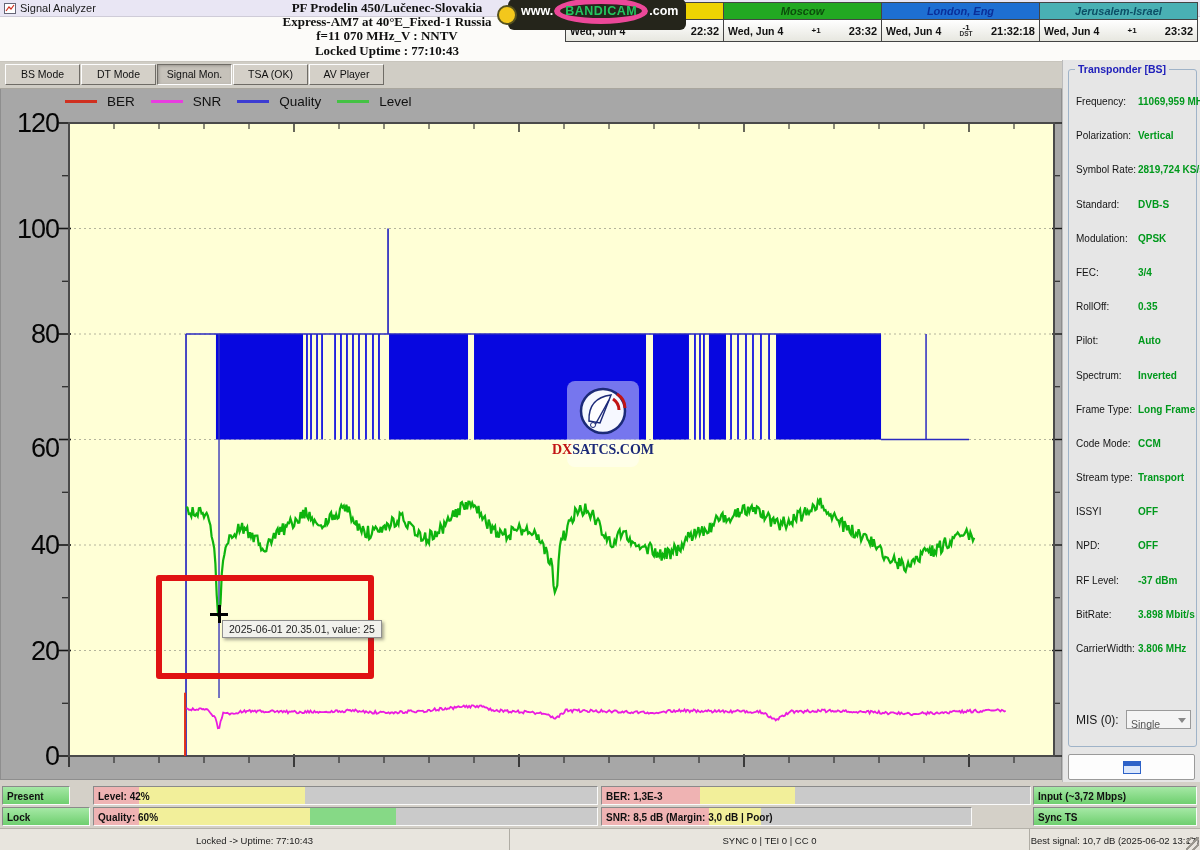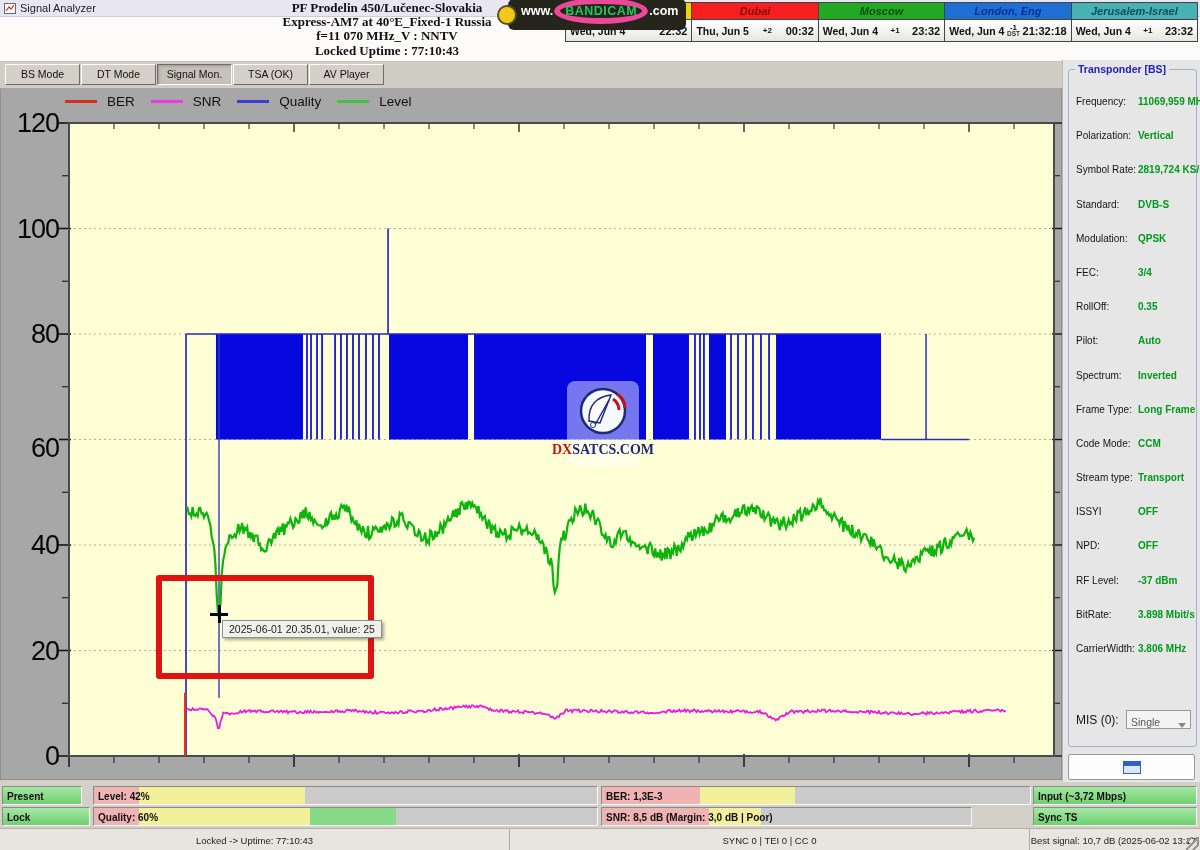--- a/index.html
+++ b/index.html
@@ -44,21 +44,21 @@
   .tooltip{position:absolute;left:221px;top:531px;z-index:4;background:#f1f1ec;border:1px solid #8f8f8f;box-shadow:2px 2px 3px rgba(60,60,60,.45);font-size:10.5px;color:#222;padding:2px 6px;white-space:nowrap}
   .rightpanel{position:absolute;left:1062px;top:60px;width:138px;height:722px;background:#e6e6e6;border-left:1px solid #bbb;box-sizing:border-box;z-index:1}
   .groupbox{position:absolute;left:5px;top:9px;width:127px;height:676px;border:1px solid #9fb3c8;border-radius:3px}
   .grouplabel{position:absolute;left:6px;top:-7px;background:#e6e6e6;padding:0 3px;font-size:10.5px;font-weight:bold;color:#2121bb;white-space:nowrap}
   #tprows{position:absolute;left:7px;top:26px;width:115px}
   .tprow{height:34.2px;display:flex;align-items:flex-start}
   .tplabel{width:62px;font-size:10px;color:#141414;flex:none}
   .tpvalue{font-size:10px;font-weight:bold;color:#00991c;white-space:nowrap}
   .misrow{position:absolute;left:7px;top:640px;width:115px;display:flex;align-items:center}
   .mislabel{width:50px;font-size:12px;color:#141414;flex:none}
-  .misbox{flex:1;height:19px;background:#f4f4f4;border:1px solid #999;display:flex;align-items:flex-end;justify-content:space-between;padding:0 4px;font-size:10.5px;color:#555;box-sizing:border-box}
+  .misbox{flex:1;height:19px;background:#f4f4f4;border:1px solid #999;display:flex;align-items:flex-start;justify-content:space-between;padding:7px 4px;font-size:10.5px;color:#555;box-sizing:border-box}
   .mischev{width:0;height:0;border-left:4px solid transparent;border-right:4px solid transparent;border-top:5px solid #888}
   .panelbtn{position:absolute;left:5px;top:694px;width:127px;height:26px;background:#fdfdfd;border:1px solid #9a9a9a;border-radius:2px;display:flex;align-items:center;justify-content:center;padding:0}
   .panelbtn-icon{width:18px;height:13px;border:1px solid #2d62c8;background:#dbe7fb;box-sizing:border-box;border-top-width:5px}
   .sbox{position:absolute;height:19px;border:1px solid;border-color:#8a8a8a #fafafa #fafafa #8a8a8a;background:#cacaca;box-sizing:border-box;z-index:2}
   .sinner{position:relative;width:100%;height:100%;overflow:hidden}
   .sgreen{background:linear-gradient(#a5e8a5,#6fcf6f)}
   .seg{position:absolute;top:0;height:100%}
   .stext{position:absolute;left:4px;top:50%;transform:translateY(-50%);font-size:10px;font-weight:bold;color:#101010;white-space:nowrap;z-index:2}
   .statusbar{position:absolute;left:0;top:828px;width:1200px;height:22px;background:#e8e5de;border-top:1px solid #b5b2aa;display:flex;z-index:2}
   .sb-cell{height:100%;display:flex;align-items:center;justify-content:center;font-size:9.5px;color:#1c1c1c;border-right:1px solid #b0ada5;box-sizing:border-box}
@@ -91,30 +91,20 @@
 
   <div class="clocks" id="clocks">
       <div class="clock">
         <div class="clock-head" style="background: rgb(238, 211, 2); color: rgb(154, 42, 0);">Roma</div>
         <div class="clock-body">
           <span class="clock-date">Wed, Jun 4</span>
           <span class="clock-offset">
             <span class="osup"></span>
           </span>
           <span class="clock-time">22:32</span>
-        </div>
-      </div>
-      <div class="clock">
-        <div class="clock-head" style="background: rgb(246, 30, 30); color: rgb(138, 10, 10);">Dubai</div>
-        <div class="clock-body">
-          <span class="clock-date">Thu, Jun 5</span>
-          <span class="clock-offset">
-            <span class="osup">+2</span>
-          </span>
-          <span class="clock-time">00:32</span>
         </div>
       </div>
       <div class="clock">
         <div class="clock-head" style="background: rgb(34, 168, 34); color: rgb(11, 77, 11);">Moscow</div>
         <div class="clock-body">
           <span class="clock-date">Wed, Jun 4</span>
           <span class="clock-offset">
             <span class="osup">+1</span>
           </span>
           <span class="clock-time">23:32</span>
@@ -399,21 +389,21 @@
           <span class="mischev"></span>
         </span>
       </div>
     </div>
     <button class="panelbtn">
       <span class="panelbtn-icon"></span>
     </button>
   </div>
 
   <div id="statusrows">
-      <div class="sbox" style="left: 2px; width: 80px; top: 786px;">
+      <div class="sbox" style="left: 2px; width: 68px; top: 786px;">
         <div class="sinner sgreen">
           <span class="stext">Present</span>
         </div>
       </div>
       <div class="sbox" style="left: 93px; width: 505px; top: 786px;">
         <div class="sinner">
           <div class="seg" style="left: 0%; width: 9%; background: rgb(239, 179, 179);"></div>
           <div class="seg" style="left: 9%; width: 33%; background: rgb(242, 239, 154);"></div>
           <span class="stext">Level: 42%</span>
         </div>

